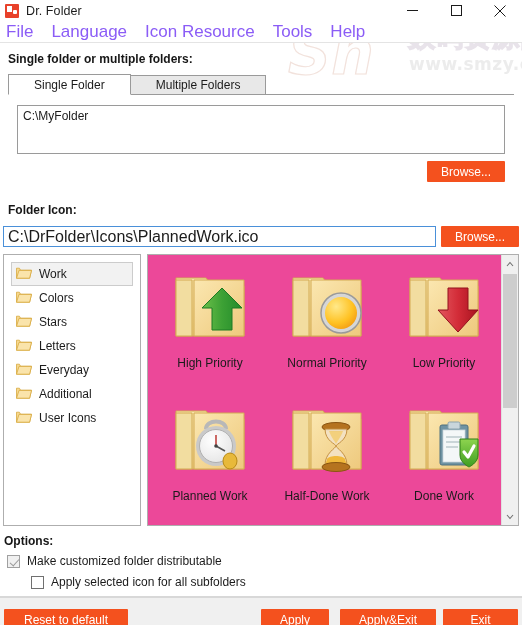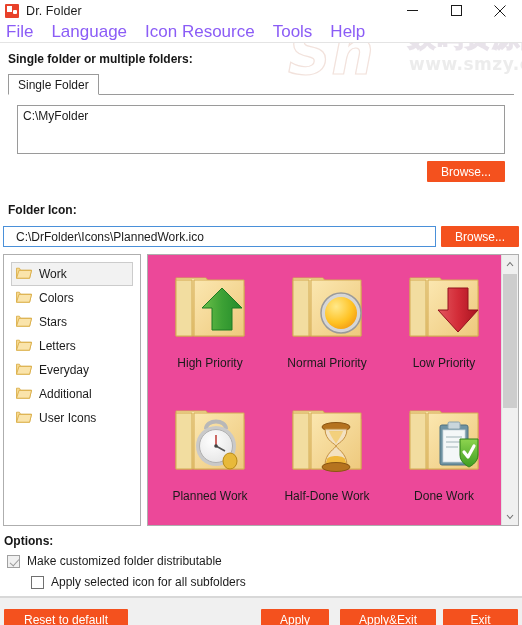--- a/index.html
+++ b/index.html
@@ -131,21 +131,21 @@
     position: absolute;
     left: 8px; top: 74px;
     height: 21px;
     display: flex;
     align-items: flex-end;
     z-index: 4;
   }
   .tab {
     height: 20px;
     line-height: 19px;
-    padding: 0 9px;
+    padding: 0 25px;
     font-size: 12px;
     color: #1b1b1b;
     border: 1px solid #9a9a9a;
     box-sizing: border-box;
     white-space: nowrap;
   }
   .tab.active {
     background: #ffffff;
     border-bottom: 1px solid #ffffff;
     height: 21px;
@@ -206,23 +206,23 @@
 
   
   .icon-path {
     position: absolute;
     left: 3px; top: 226px;
     width: 433px; height: 21px;
     box-sizing: border-box;
     border: 1px solid #4a90d9;
     background: #ffffff;
     font-family: "Liberation Sans", sans-serif;
-    font-size: 12px;
-    color: #1b1b1b;
-    padding: 0 12px;
+    font-size: 16px;
+    color: #1b1b1b;
+    padding: 0 4px;
     outline: none;
   }
 
   
   .cat-list {
     position: absolute;
     left: 3px; top: 254px;
     width: 138px; height: 272px;
     box-sizing: border-box;
     border: 1px solid #aeaeae;
@@ -399,20 +399,21 @@
     <div class="menu-item">Tools</div>
     <div class="menu-item">Help</div>
   </div>
 
   <div class="section-label" style="left:8px; top:52px;">Single folder or multiple folders:</div>
 
   <div class="tabpanel"></div>
 
   <div class="tabstrip">
     <div class="tab active">Single Folder</div>
+    <div class="tab inactive">Multiple Folders</div>
   </div>
 
   <textarea class="path-area" spellcheck="false" placeholder="" style="">C:\MyFolder</textarea>
 
   <button class="btn-orange" style="left:427px; top:161px; width:78px; height:21px;">Browse...</button>
 
   <div class="section-label" style="left:8px; top:203px;">Folder Icon:</div>
 
   <input class="icon-path" type="text" spellcheck="false" placeholder="" value="C:\DrFolder\Icons\PlannedWork.ico" style="">
 

